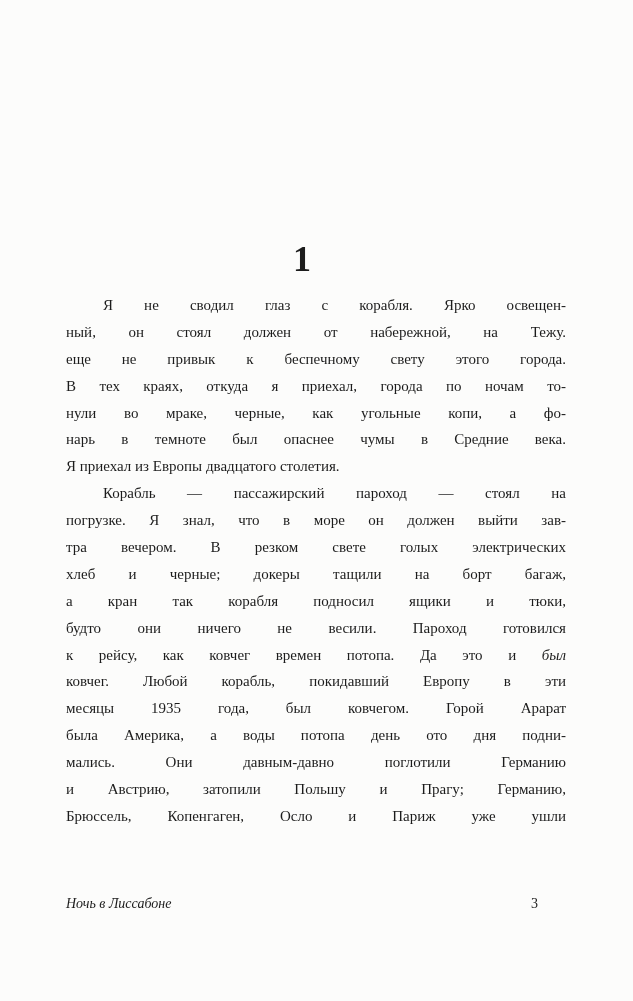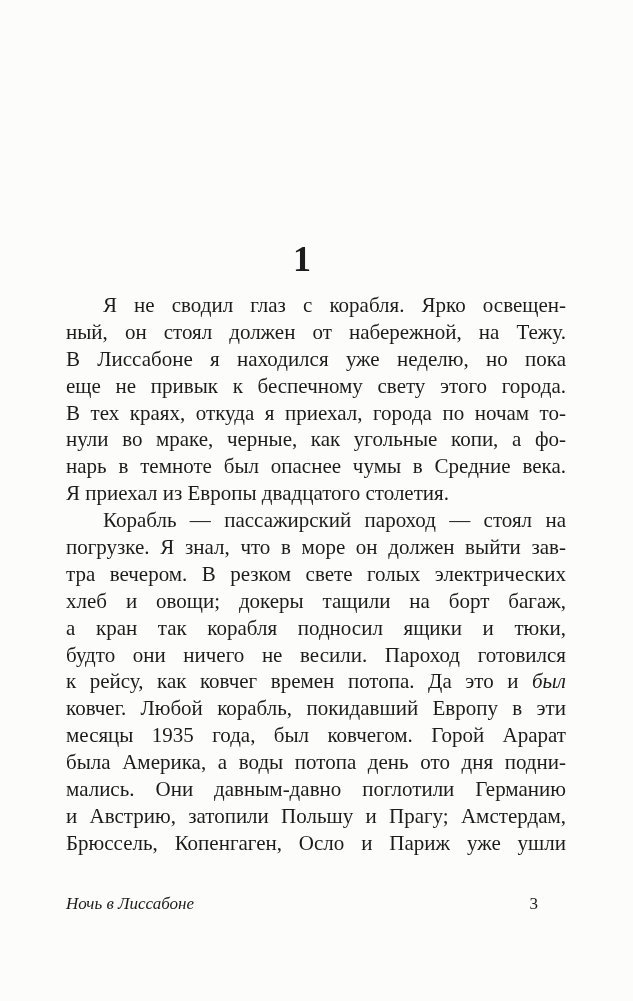--- a/index.html
+++ b/index.html
@@ -33,78 +33,77 @@
     transform: translateX(-14px);
     font-size: 36px;
     line-height: 38px;
     font-weight: bold;
   }
   .body-text {
     position: absolute;
     top: 292px;
     left: 66px;
     width: 500px;
-    font-size: 21px;
+    font-size: 15px;
     line-height: 26.9px;
   }
   .paragraph { margin: 0; }
   .line {
     height: 26.9px;
     overflow: hidden;
     text-align: justify;
     text-align-last: justify;
   }
   .line.indent { text-indent: 37px; }
   .line.endline { text-align-last: left; }
   .line em { font-style: italic; }
   .footer {
     position: absolute;
     top: 892px;
     left: 66px;
     width: 500px;
     display: flex;
     justify-content: space-between;
     align-items: baseline;
-    font-size: 17px;
+    font-size: 14px;
     line-height: 23px;
   }
   .running-title { font-style: italic; }
   .page-number { padding-right: 28px; }
 </style>
 </head>
 <body>
 
 <div class="page">
 
   <div class="chapter-number">1</div>
 
   <div class="body-text">
       <div class="paragraph">
         <div class="line indent">Я не сводил глаз с корабля. Ярко освещен-</div>
         <div class="line">ный, он стоял должен от набережной, на Тежу.</div>
-        <div class="line">В Лиссабоне я находился уже неделю, но пока</div>
         <div class="line">еще не привык к беспечному свету этого города.</div>
         <div class="line">В тех краях, откуда я приехал, города по ночам то-</div>
         <div class="line">нули во мраке, черные, как угольные копи, а фо-</div>
         <div class="line">нарь в темноте был опаснее чумы в Средние века.</div>
         <div class="line endline">Я приехал из Европы двадцатого столетия.</div>
       </div>
       <div class="paragraph">
         <div class="line indent">Корабль — пассажирский пароход — стоял на</div>
         <div class="line">погрузке. Я знал, что в море он должен выйти зав-</div>
         <div class="line">тра вечером. В резком свете голых электрических</div>
-        <div class="line">хлеб и овощи; докеры тащили на борт багаж,</div>
+        <div class="line">хлеб и черные; докеры тащили на борт багаж,</div>
         <div class="line">а кран так корабля подносил ящики и тюки,</div>
         <div class="line">будто они ничего не весили. Пароход готовился</div>
         <div class="line">к рейсу, как ковчег времен потопа. Да это и <em>был</em></div>
         <div class="line">ковчег. Любой корабль, покидавший Европу в эти</div>
         <div class="line">месяцы 1935 года, был ковчегом. Горой Арарат</div>
         <div class="line">была Америка, а воды потопа день ото дня подни-</div>
         <div class="line">мались. Они давным-давно поглотили Германию</div>
-        <div class="line">и Австрию, затопили Польшу и Прагу; Амстердам,</div>
+        <div class="line">и Австрию, затопили Польшу и Прагу; Германию,</div>
         <div class="line">Брюссель, Копенгаген, Осло и Париж уже ушли</div>
       </div>
     </div>
 
   <div class="footer">
     <span class="running-title">Ночь в Лиссабоне</span>
     <span class="page-number">3</span>
   </div>
 
 </div>

